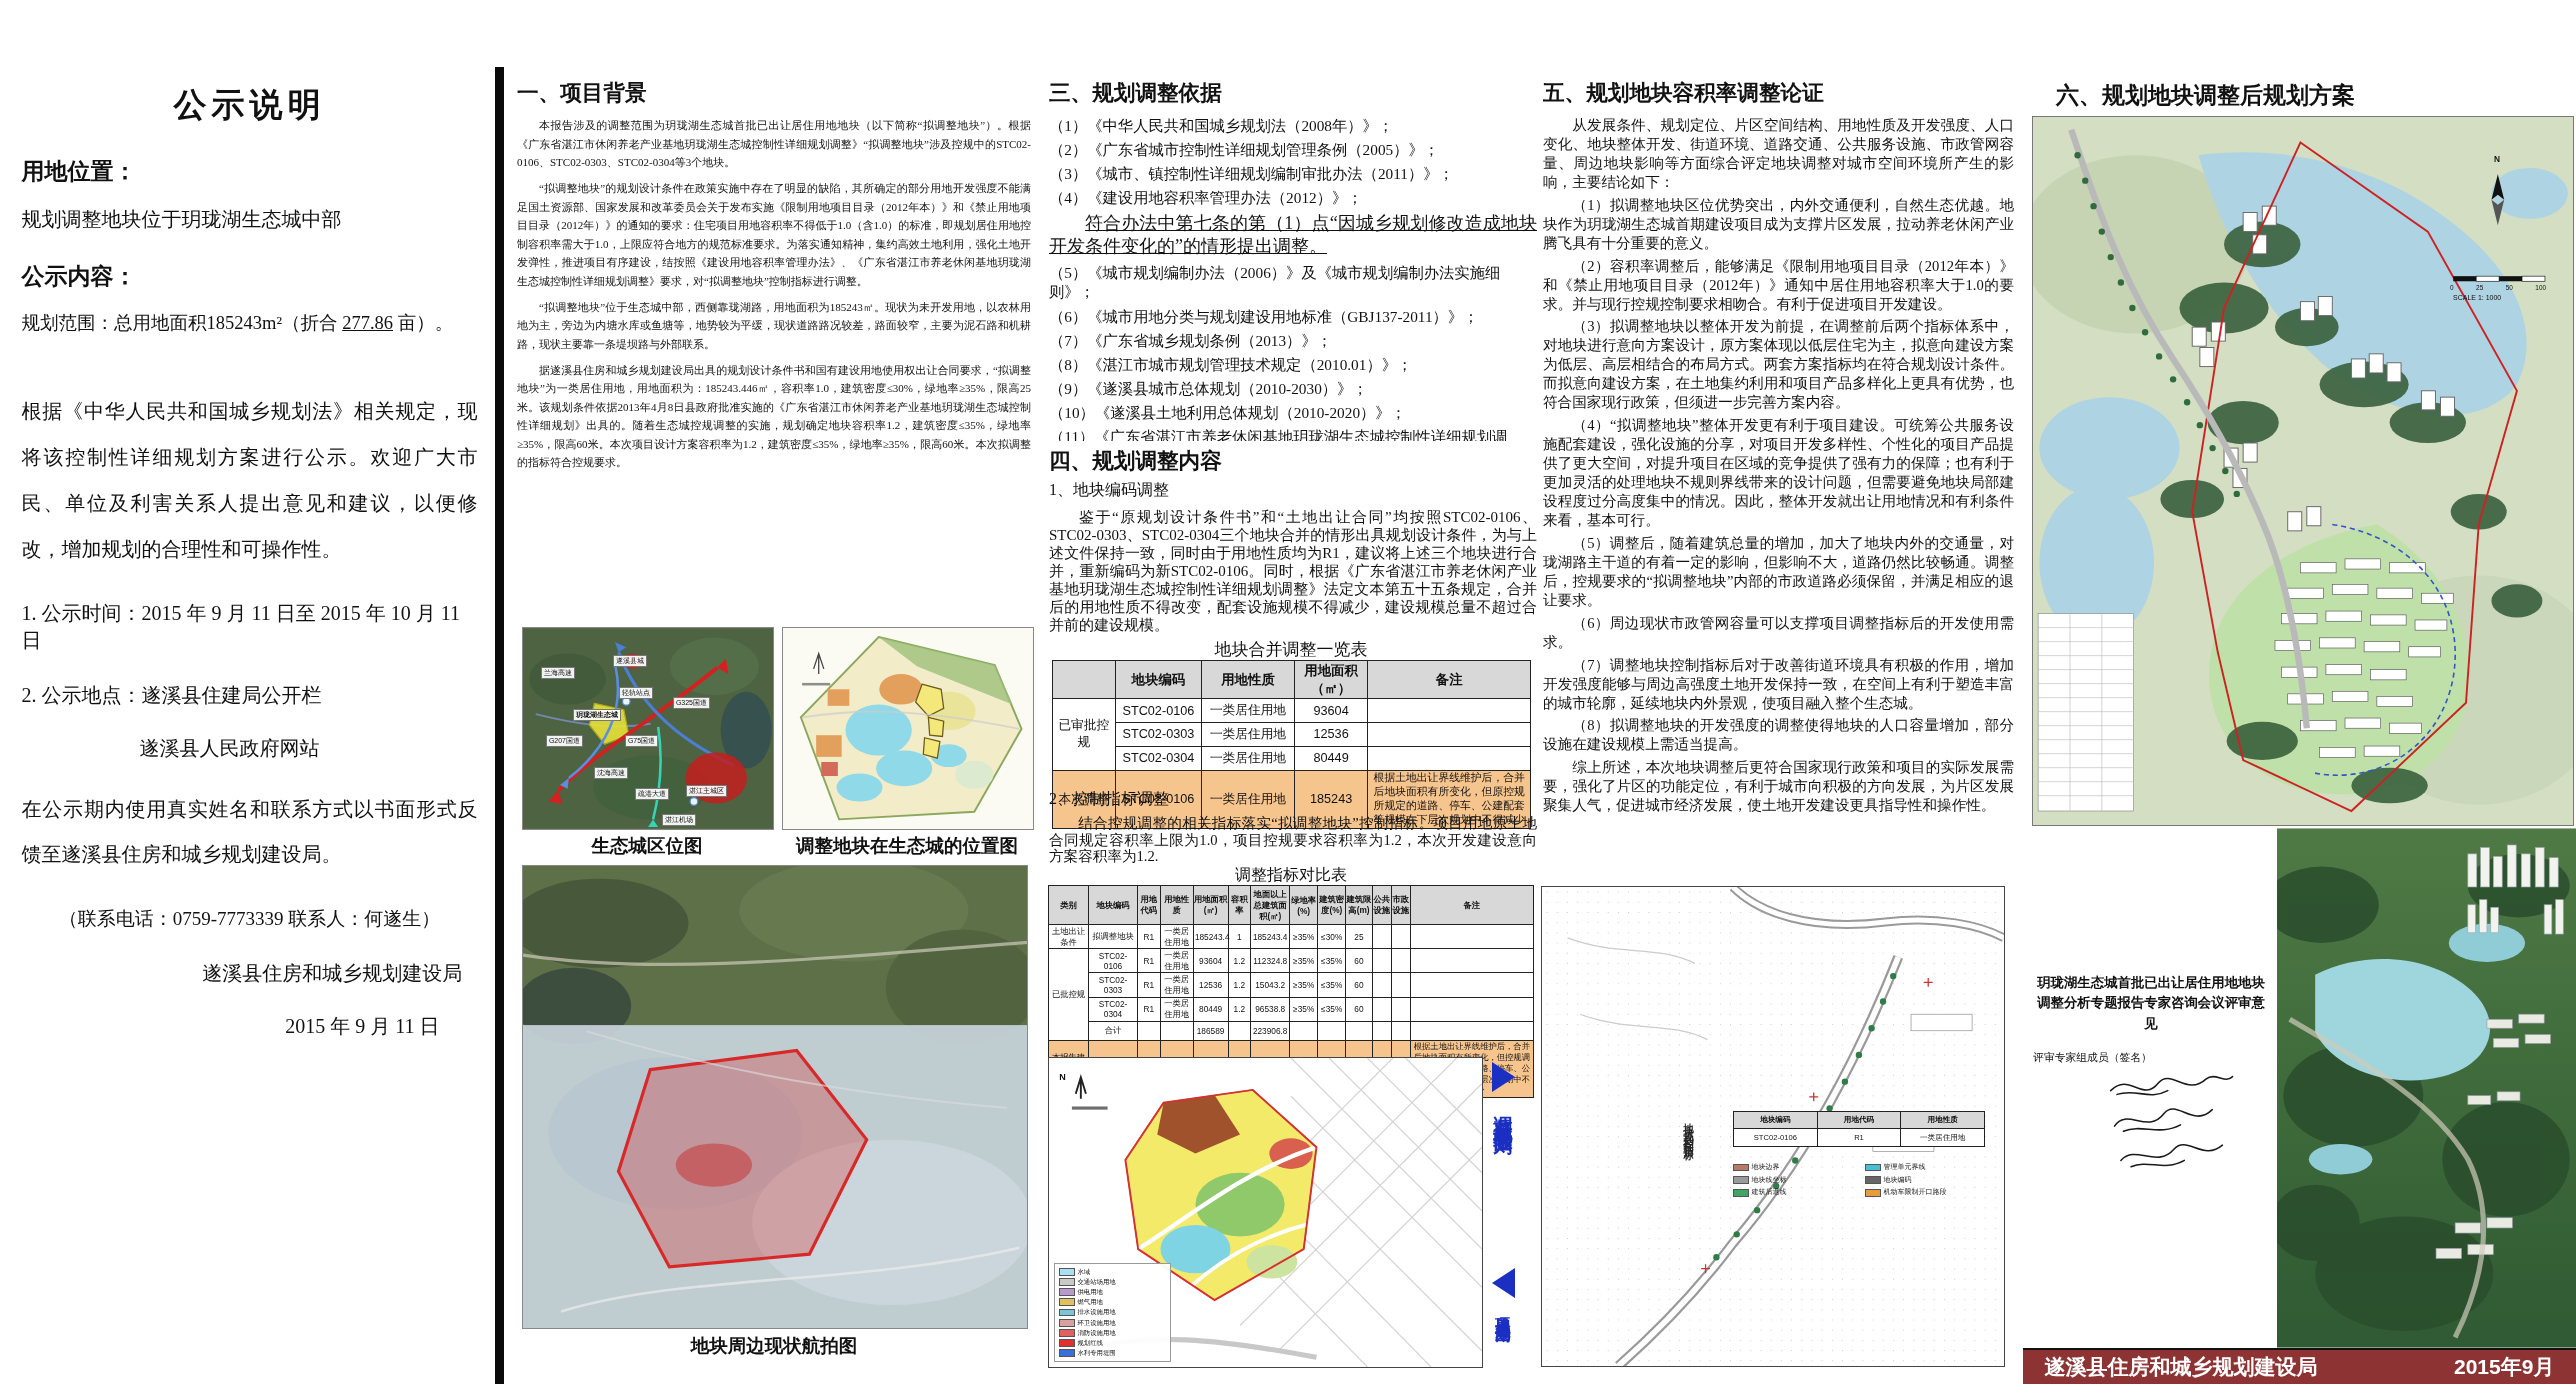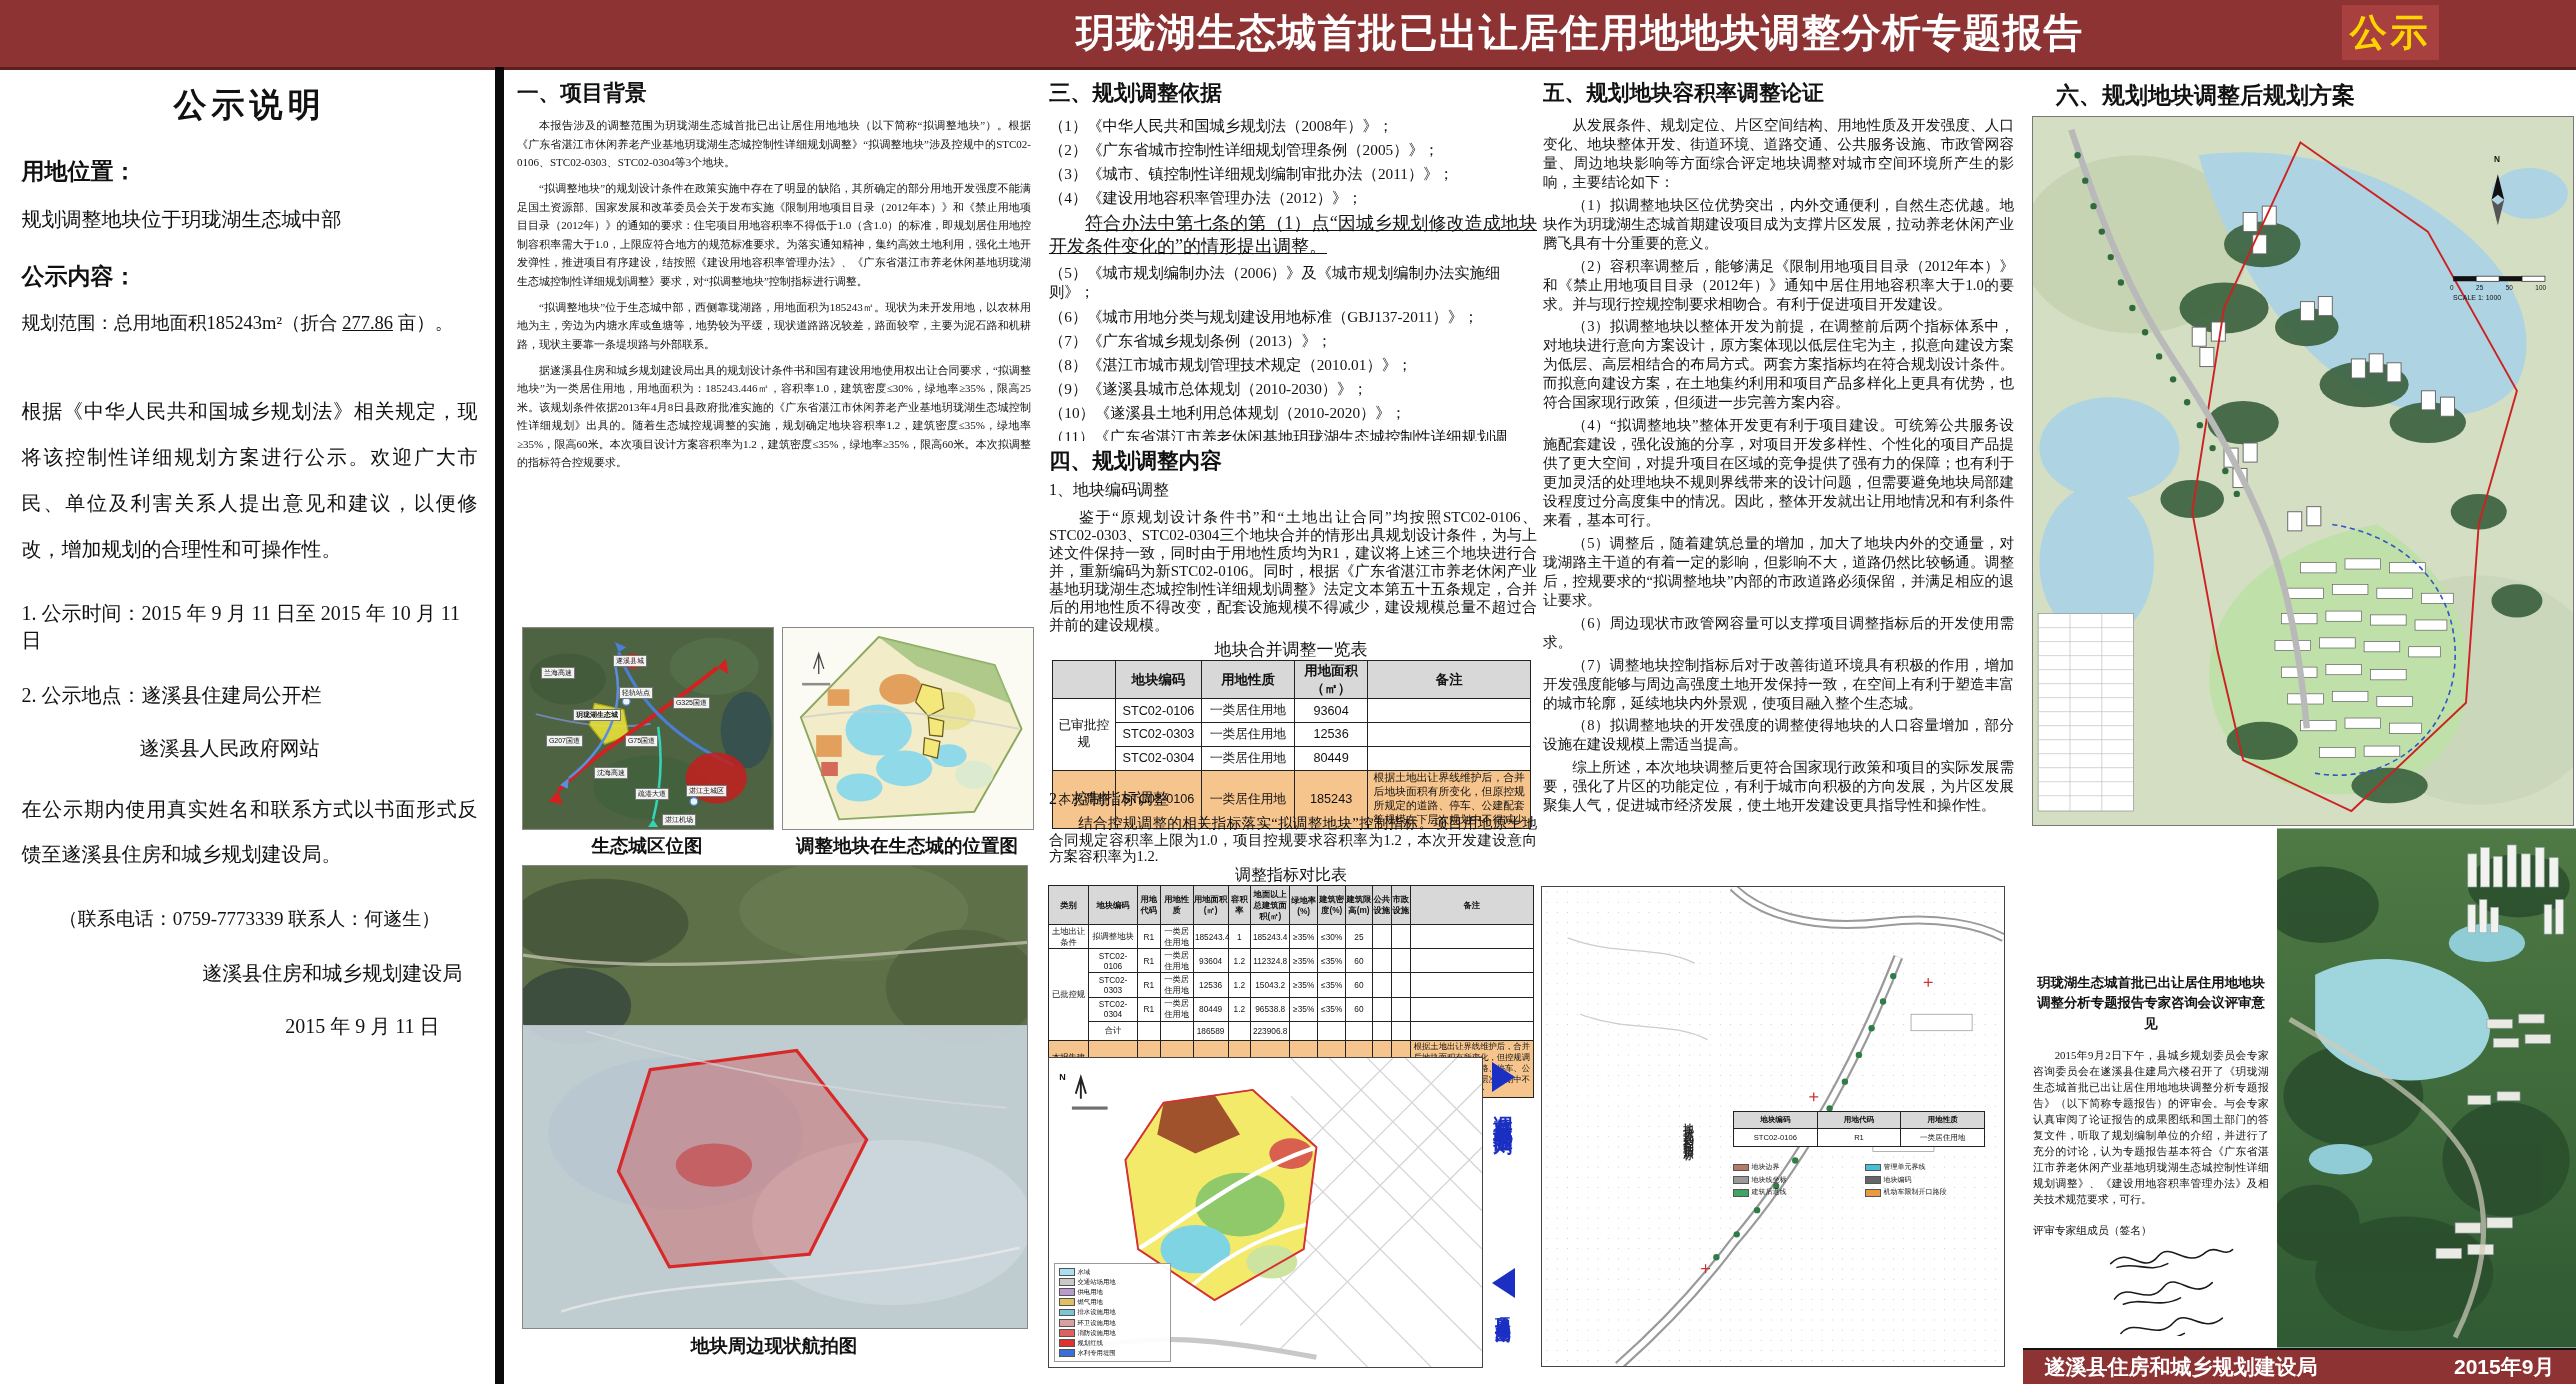--- a/index.html
+++ b/index.html
@@ -85,26 +85,20 @@
   
   .footer{position:absolute;left:2023px;top:1348px;width:553px;height:36px;background:#8e3333;border-top:2.5px solid #111;
           display:flex;align-items:center;justify-content:space-between;padding:0 21.6px;box-sizing:border-box;}
   .footer span{font-family:"Liberation Sans","DejaVu Sans",sans-serif;font-size:21px;font-weight:bold;color:#fff;}
 </style>
 </head>
 <body>
 
 <div class="board">
 
-  <div class="header">
-    <div class="header-title">玥珑湖生态城首批已出让居住用地地块调整分析专题报告</div>
-    <div class="badge-box">
-      <span class="badge">公示</span>
-    </div>
-  </div>
   <div class="divider-v"></div>
 
   <div class="notice">
     <div class="notice-title">公示说明</div>
     <div class="n-head">用地位置：</div>
     <div class="n-body">规划调整地块位于玥珑湖生态城中部</div>
     <div class="n-head">公示内容：</div>
     <div class="n-scope">
       <span>规划范围：总用地面积185243m²（折合 </span><span class="u">277.86</span><span> 亩）。</span>
     </div>
@@ -669,21 +663,20 @@
       <span>25</span>
       <span>50</span>
       <span>100</span>
     </div>
     <div style="position:absolute;left:420px;top:177px;font-family:'Liberation Sans',sans-serif;font-size:7px;">SCALE  1: 1000</div>
     <div style="position:absolute;left:461px;top:37px;font-family:'Liberation Sans',sans-serif;font-size:8.3px;font-weight:bold;">N</div>
   </div>
 
   <div class="review">
     <div class="review-title">玥珑湖生态城首批已出让居住用地地块调整分析专题报告专家咨询会议评审意见</div>
-    <div class="review-body">2015年9月2日下午，县城乡规划委员会专家咨询委员会在遂溪县住建局六楼召开了《玥珑湖生态城首批已出让居住用地地块调整分析专题报告》（以下简称专题报告）的评审会。与会专家认真审阅了论证报告的成果图纸和国土部门的答复文件，听取了规划编制单位的介绍，并进行了充分的讨论，认为专题报告基本符合《广东省湛江市养老休闲产业基地玥珑湖生态城控制性详细规划调整》、《建设用地容积率管理办法》及相关技术规范要求，可行。</div>
     <div class="review-sign">评审专家组成员（签名）</div>
     <svg width="146" height="121" viewBox="0 0 230 190" style="margin-left:70px;">
       <g fill="none" stroke="#1a1a1a" stroke-width="2.4" stroke-linecap="round">
         <path d="M20,40 C50,10 70,60 95,28 C115,4 140,50 170,22 C185,10 200,30 212,18"></path>
         <path d="M30,46 C60,36 80,56 110,40"></path>
         <path d="M26,96 C46,66 78,110 104,76 C124,52 150,100 180,70"></path>
         <path d="M40,104 C70,92 96,112 130,94"></path>
         <path d="M36,150 C60,124 92,164 120,132 C140,110 166,152 196,126"></path>
         <path d="M52,160 C80,148 104,168 136,150"></path>
       </g>

